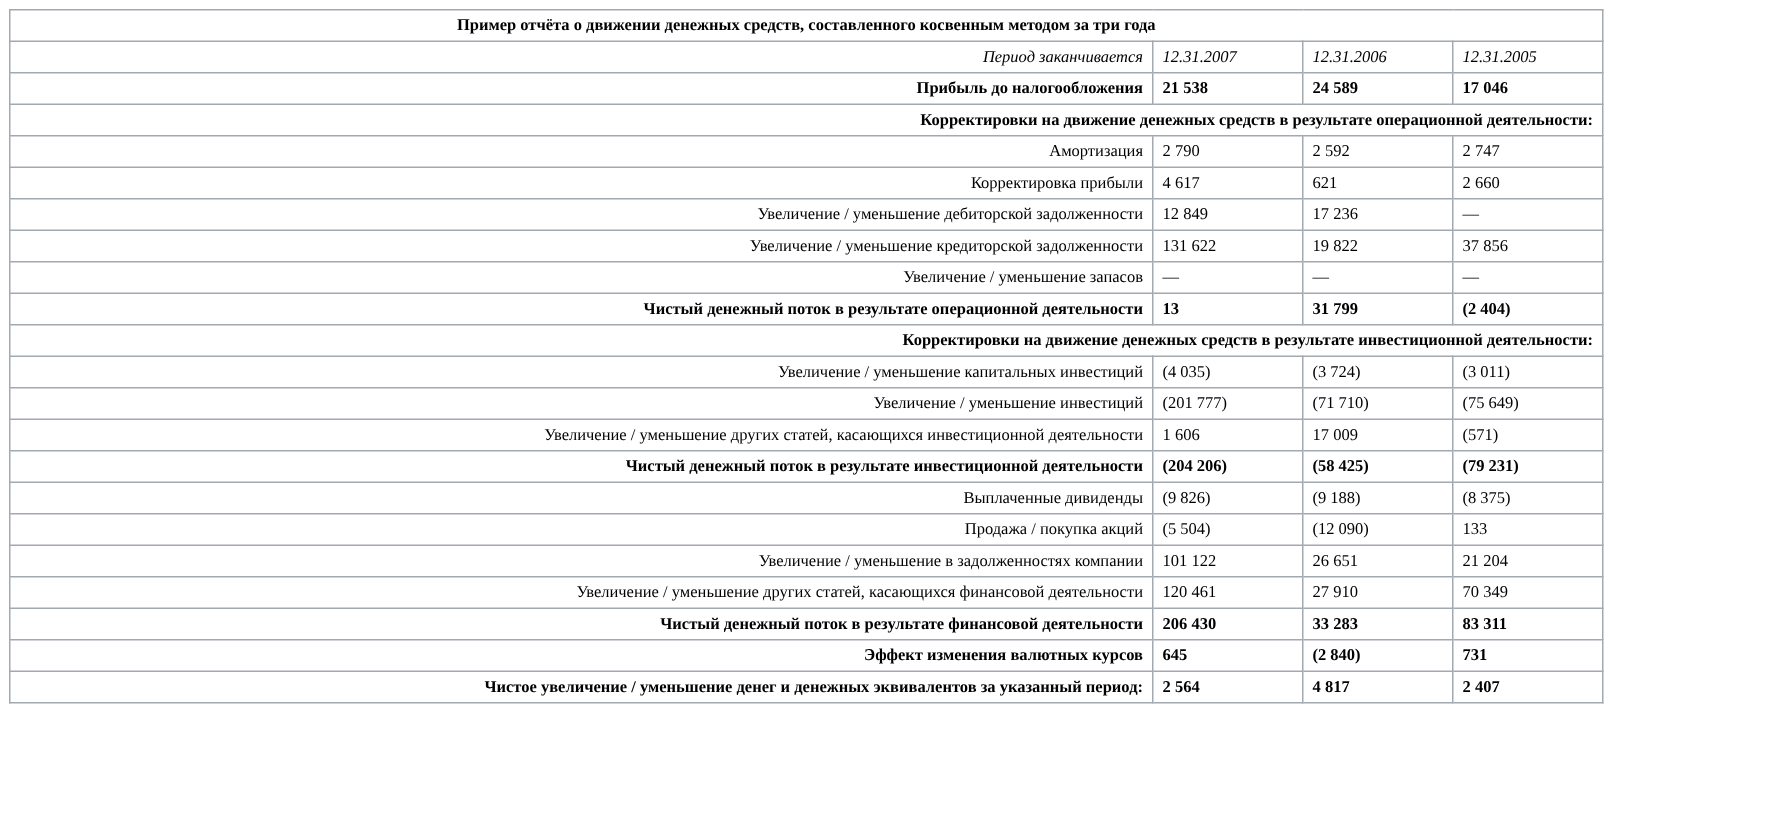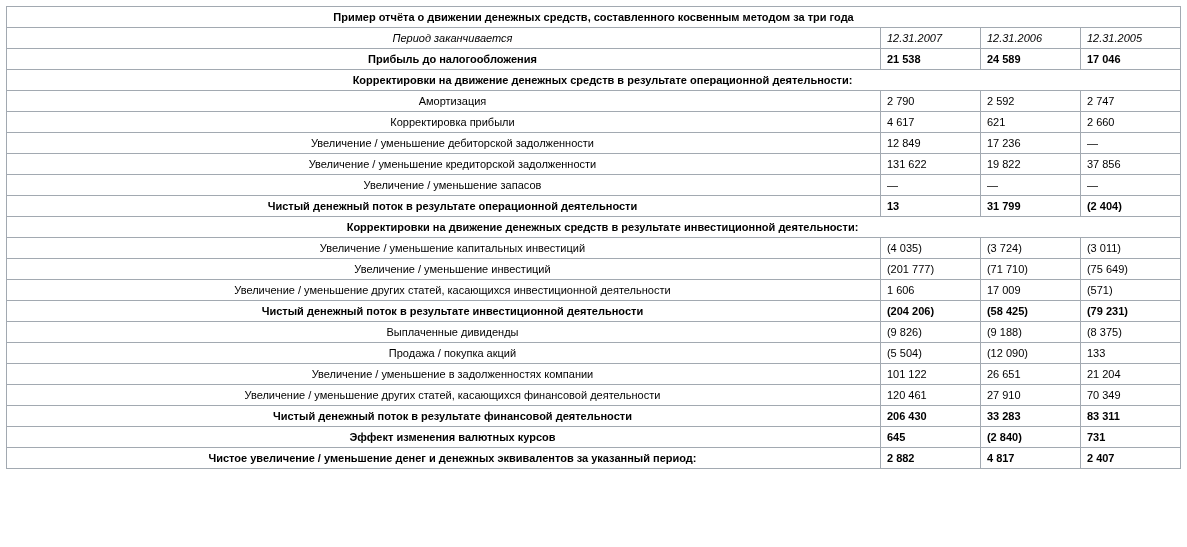--- a/index.html
+++ b/index.html
@@ -5,41 +5,42 @@
   body {
     margin: 0;
     padding: 6px;
     background: #ffffff;
     font-family: Arial, Helvetica, sans-serif;
     font-size: 11px;
     color: #000000;
   }
   table {
     border-collapse: collapse;
-    width: 1175px;
+    width: 1063px;
     table-layout: fixed;
+    font-family: Liberation Serif, serif;
   }
   th, td {
     border: 1px solid #a2a9b1;
     padding: 4px 6px;
     vertical-align: middle;
   }
   .title-row td {
     text-align: center;
     font-weight: bold;
     background: #ffffff;
   }
   .hdr td {
     font-style: italic;
   }
   .bold td {
     font-weight: bold;
   }
   .label {
-    text-align: center;
+    text-align: right;
     padding-left: 24px;
   }
   .num {
     width: 100px;
   }
 </style>
 </head>
 <body>
 
 <table>
@@ -162,18 +163,18 @@
         <td class="num">83 311</td>
       </tr>
       <tr class="bold">
         <td class="label">Эффект изменения валютных курсов</td>
         <td class="num">645</td>
         <td class="num">(2 840)</td>
         <td class="num">731</td>
       </tr>
       <tr class="bold">
         <td class="label">Чистое увеличение / уменьшение денег и денежных эквивалентов за указанный период:</td>
-        <td class="num">2 882</td>
+        <td class="num">2 564</td>
         <td class="num">4 817</td>
         <td class="num">2 407</td>
       </tr>
     </tbody>
 </table>
 
 </body></html>

